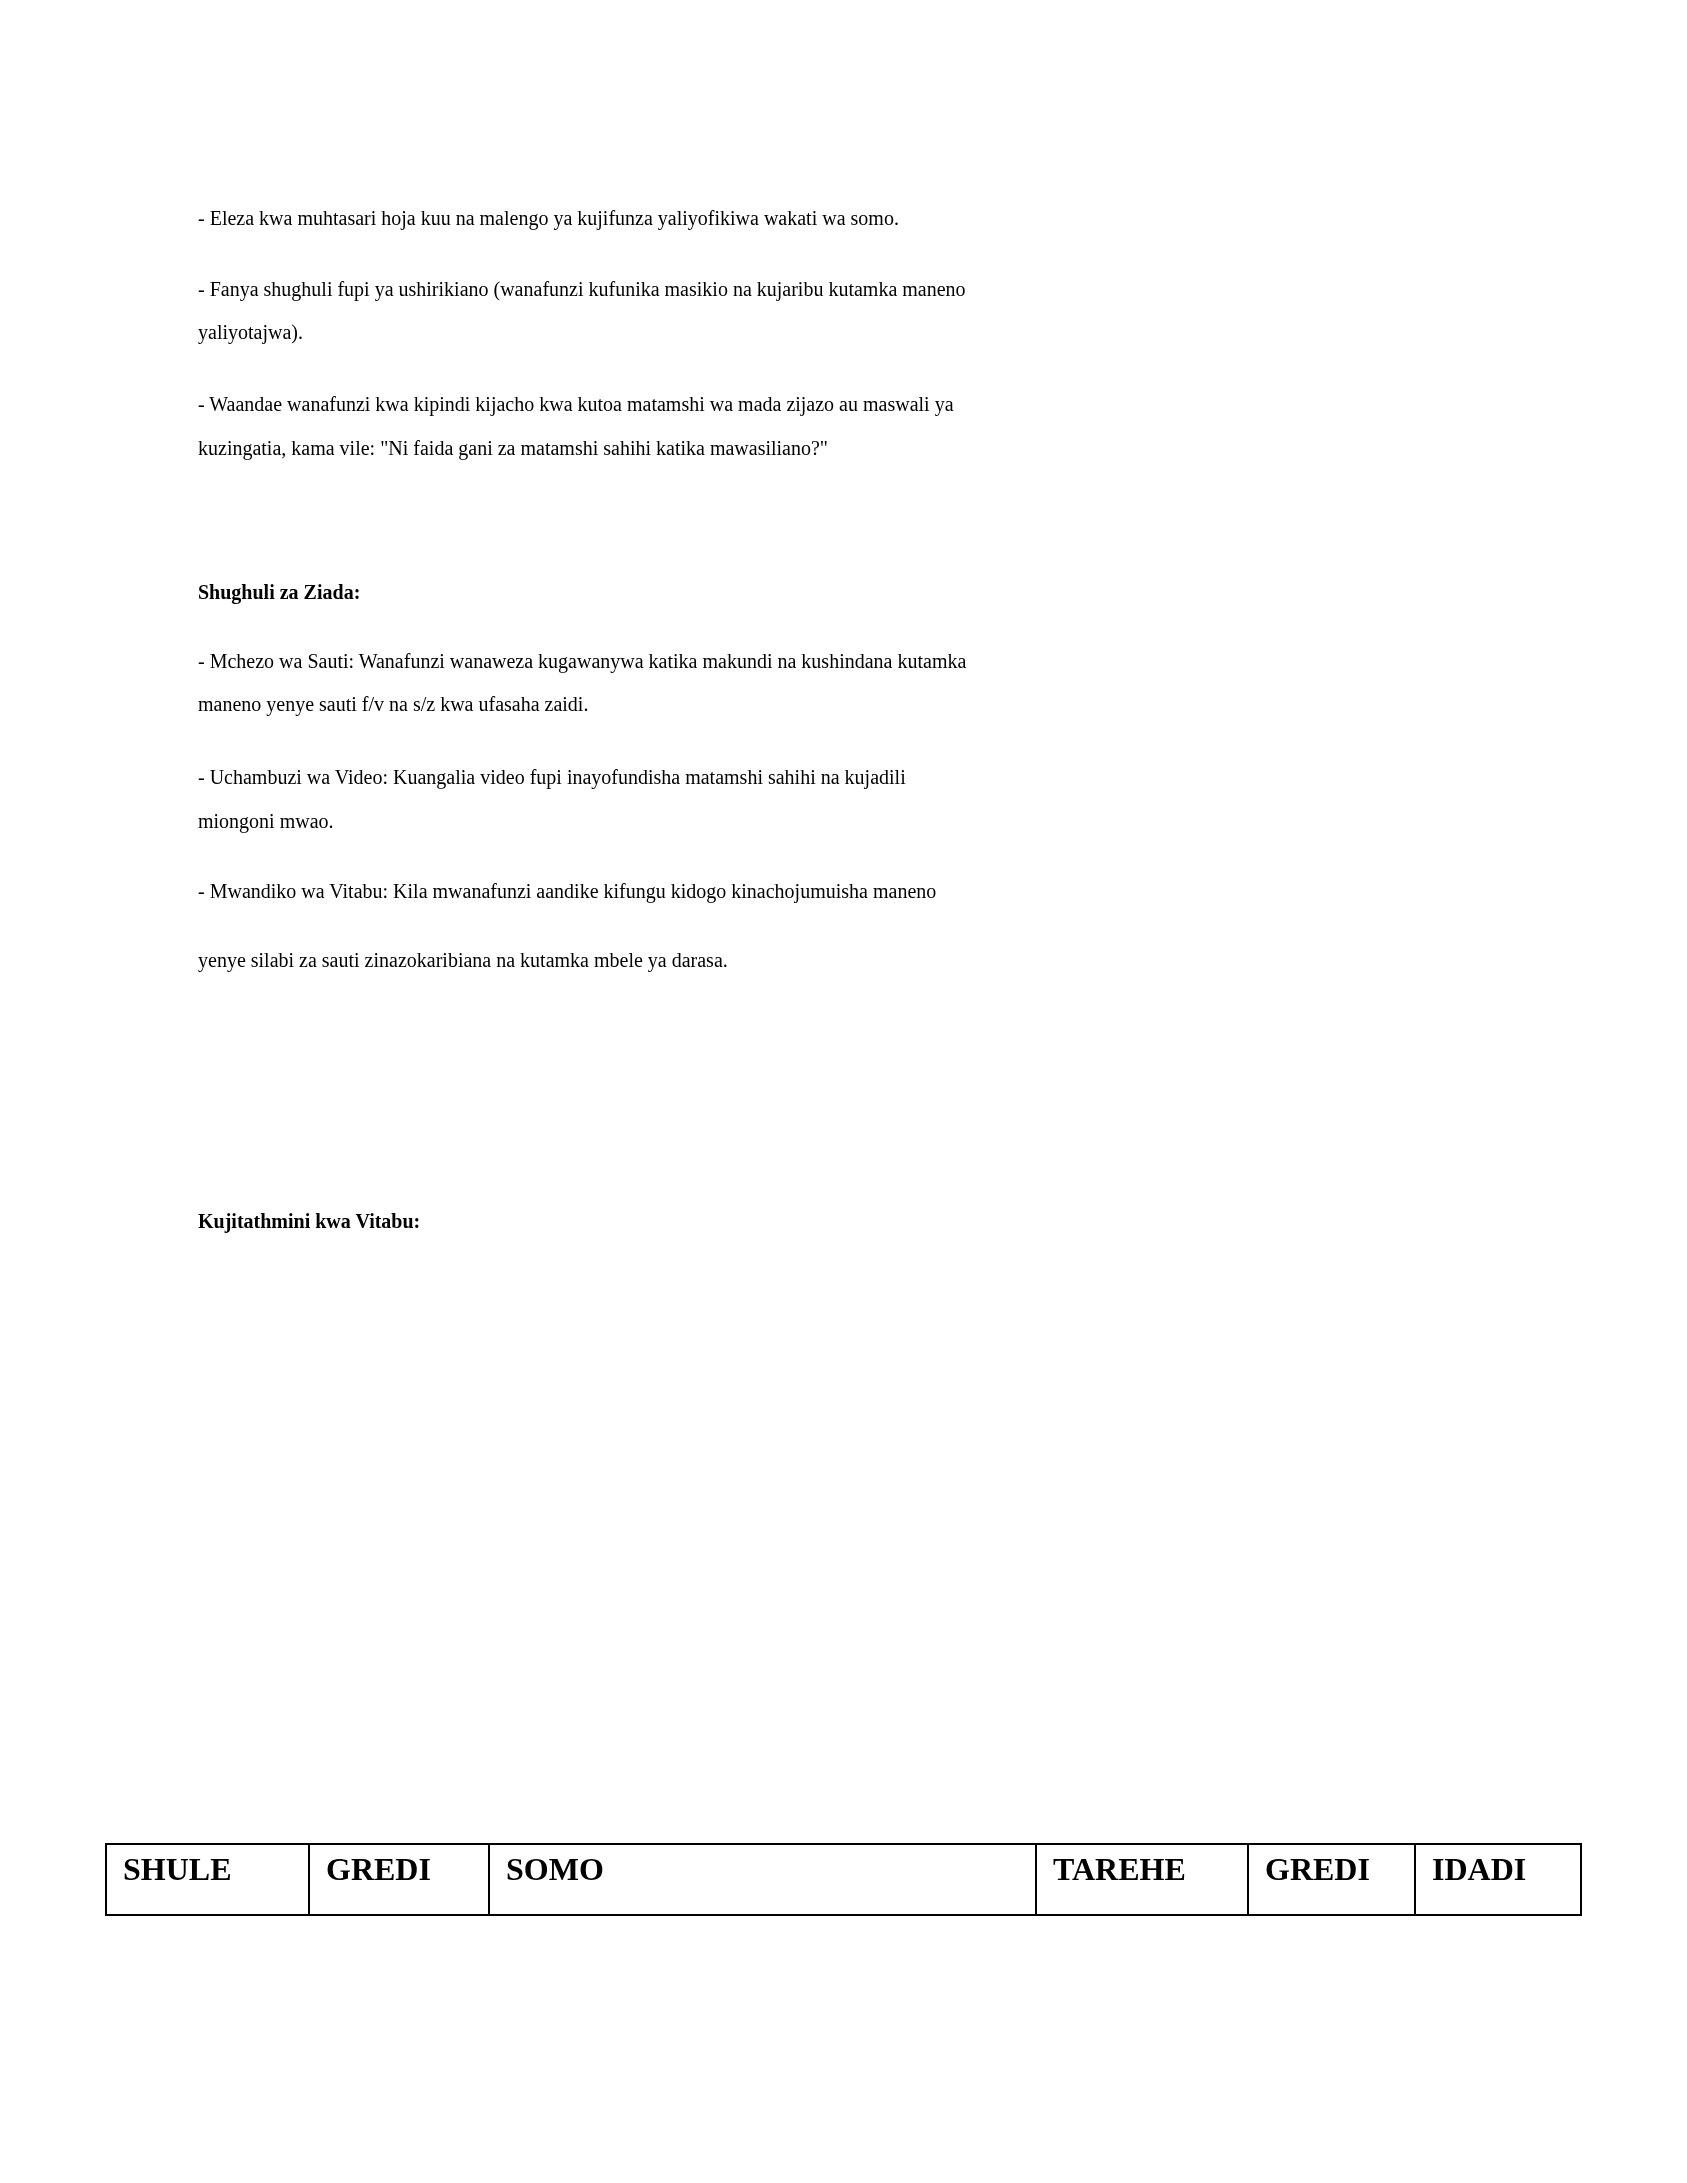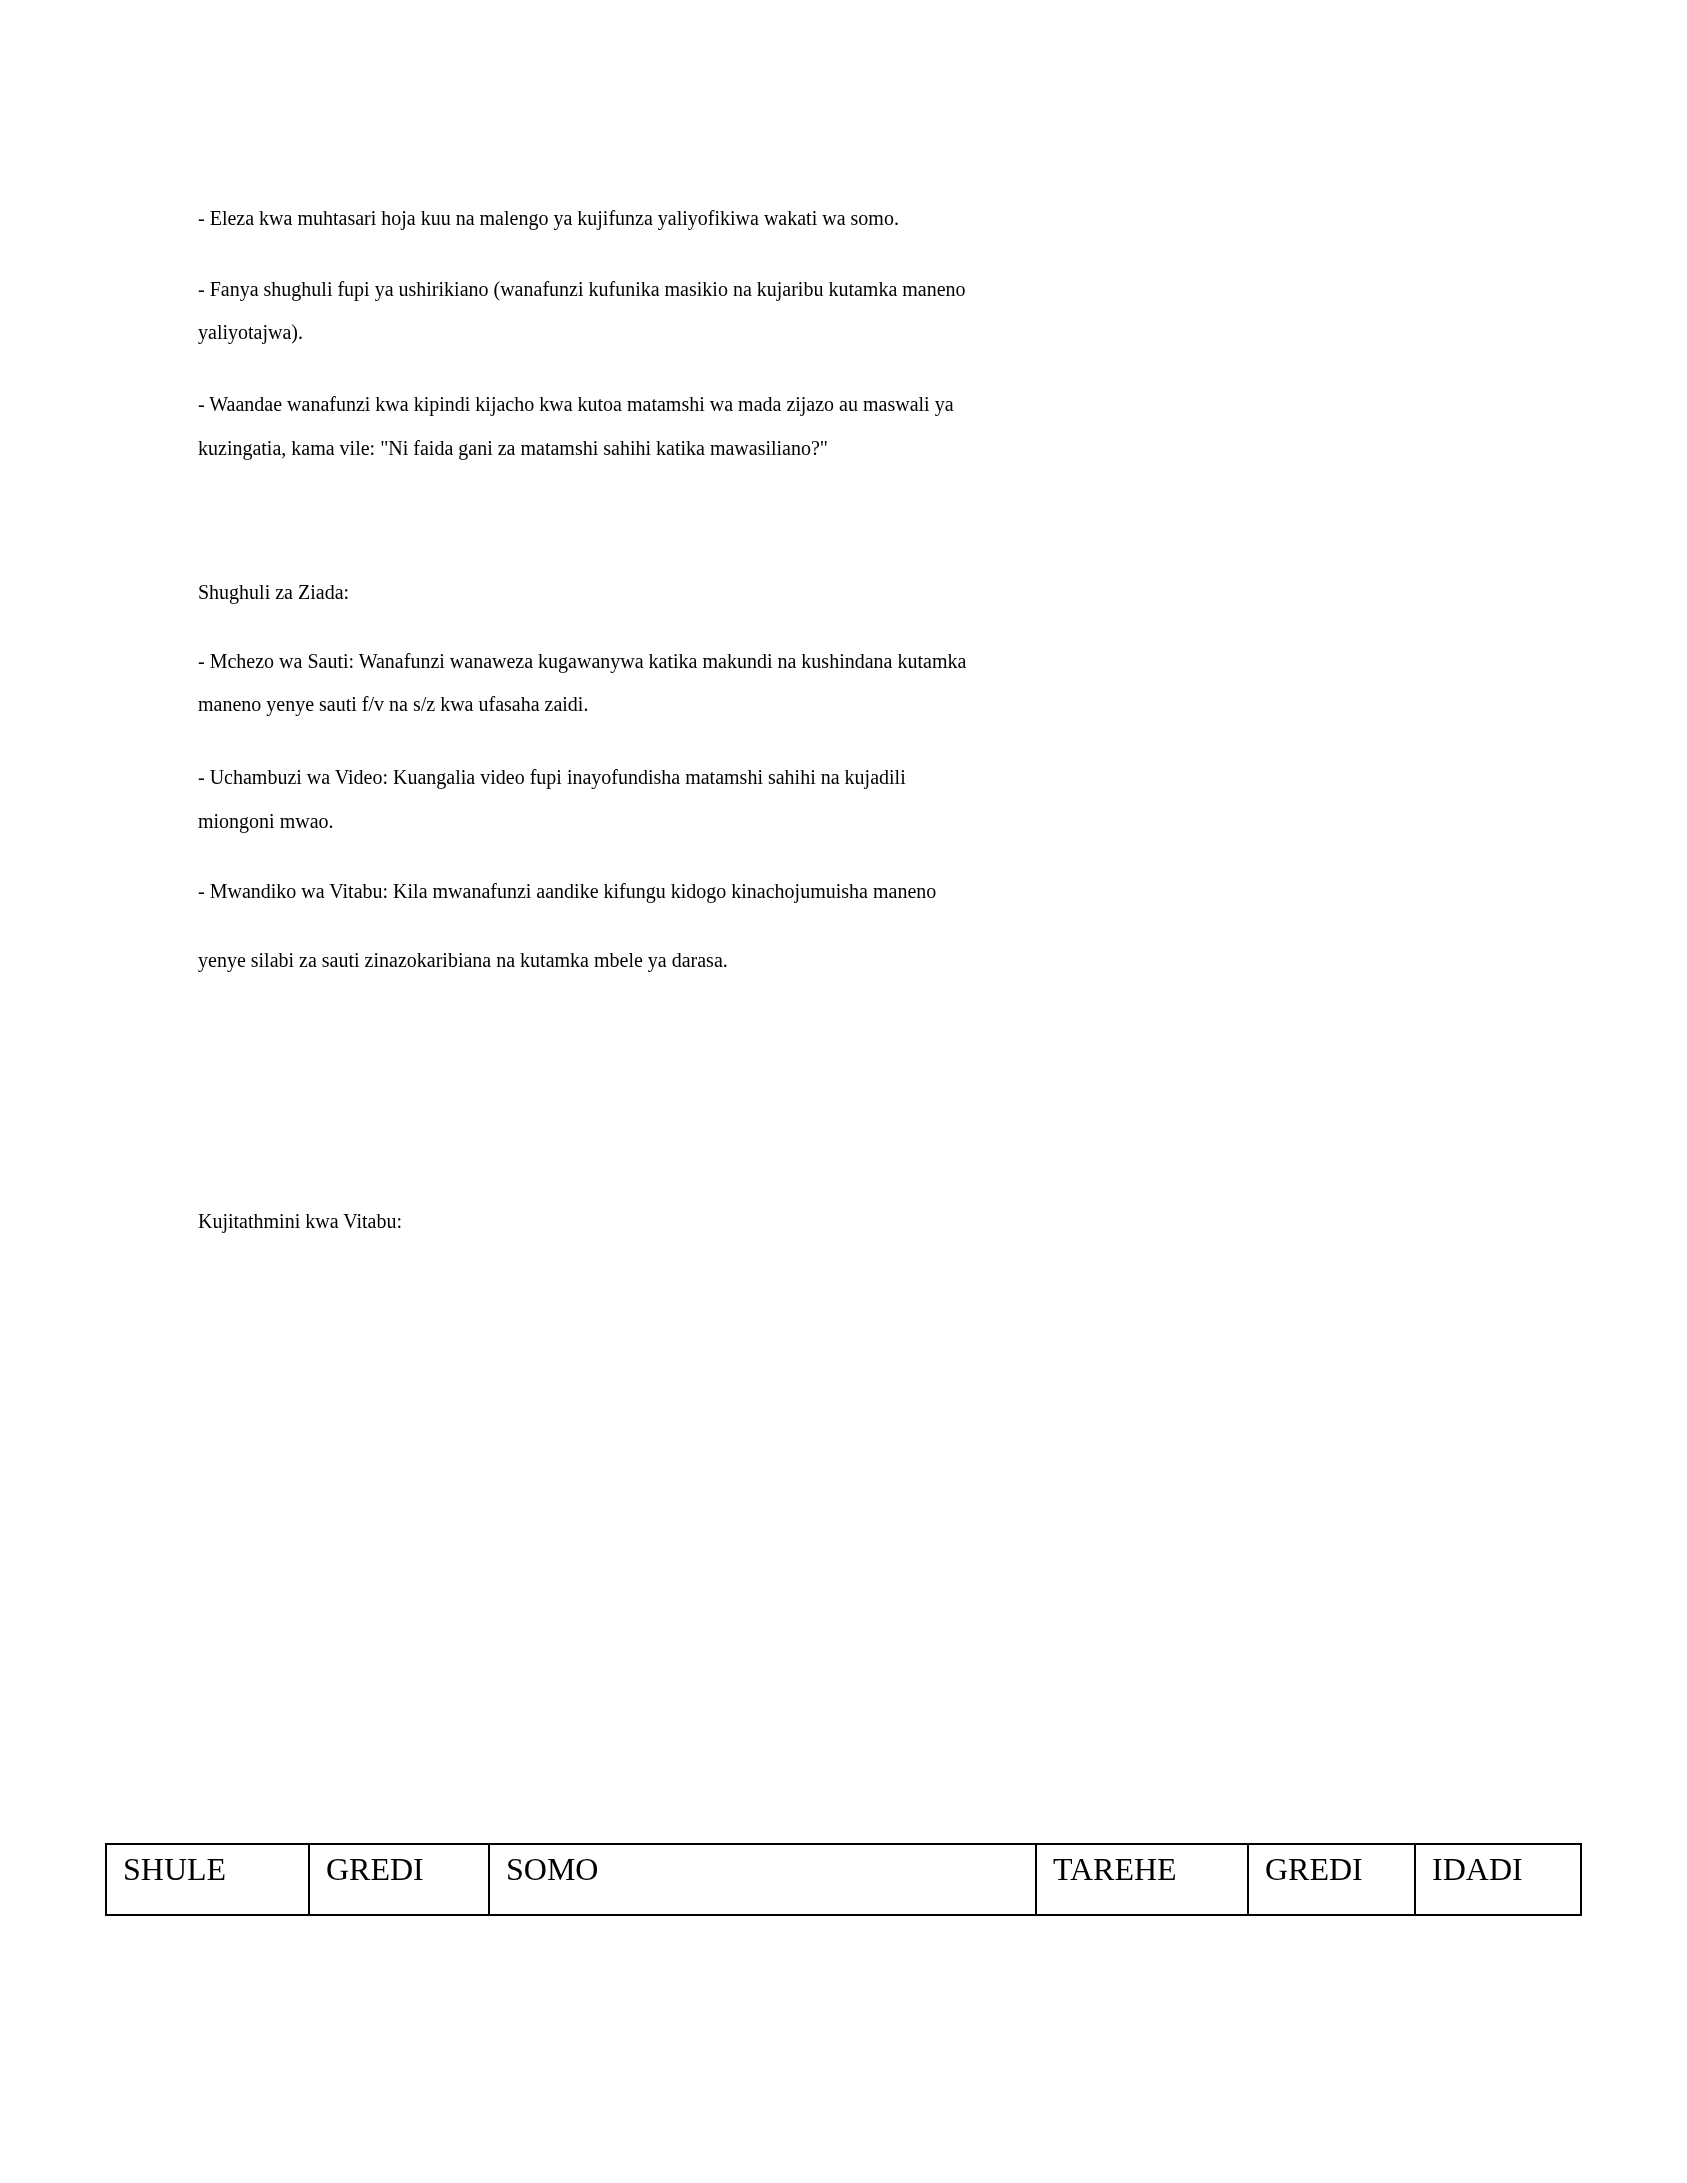--- a/index.html
+++ b/index.html
@@ -1,24 +1,24 @@
 <!DOCTYPE html>
 <html style="font-size:10.6px"><head>
 <meta charset="utf-8">
 <style>
   html, body { margin: 0; padding: 0; background: #ffffff; }
   body { width: 1687px; height: 2183px; position: relative; overflow: hidden;
          font-family: "Liberation Serif", "DejaVu Serif", serif; color: #000; }
   .line { position: absolute; left: 198px; font-size: 20px; line-height: 32px;
           white-space: nowrap; height: 32px; }
-  .bold { font-weight: normal; }
+  .bold { font-weight: bold; }
   .tbl { position: absolute; left: 105px; top: 1843px; width: 1476px; height: 73px;
          border-collapse: collapse; table-layout: fixed; }
   .tbl td { border: 2px solid #000; vertical-align: top; padding: 0; height: 69px;
-            font-family: "Liberation Serif", "DejaVu Serif", serif; font-weight: normal;
+            font-family: "Liberation Serif", "DejaVu Serif", serif; font-weight: bold;
             font-size: 32px; line-height: 32px; }
   .tbl td span { display: block; padding-left: 16px; padding-top: 8px; }
 </style>
 </head>
 <body>
 
 <div>
 
   <div class="line" style="top:202px">- Eleza kwa muhtasari hoja kuu na malengo ya kujifunza yaliyofikiwa wakati wa somo.</div>
   <div class="line" style="top:273px">- Fanya shughuli fupi ya ushirikiano (wanafunzi kufunika masikio na kujaribu kutamka maneno</div>

